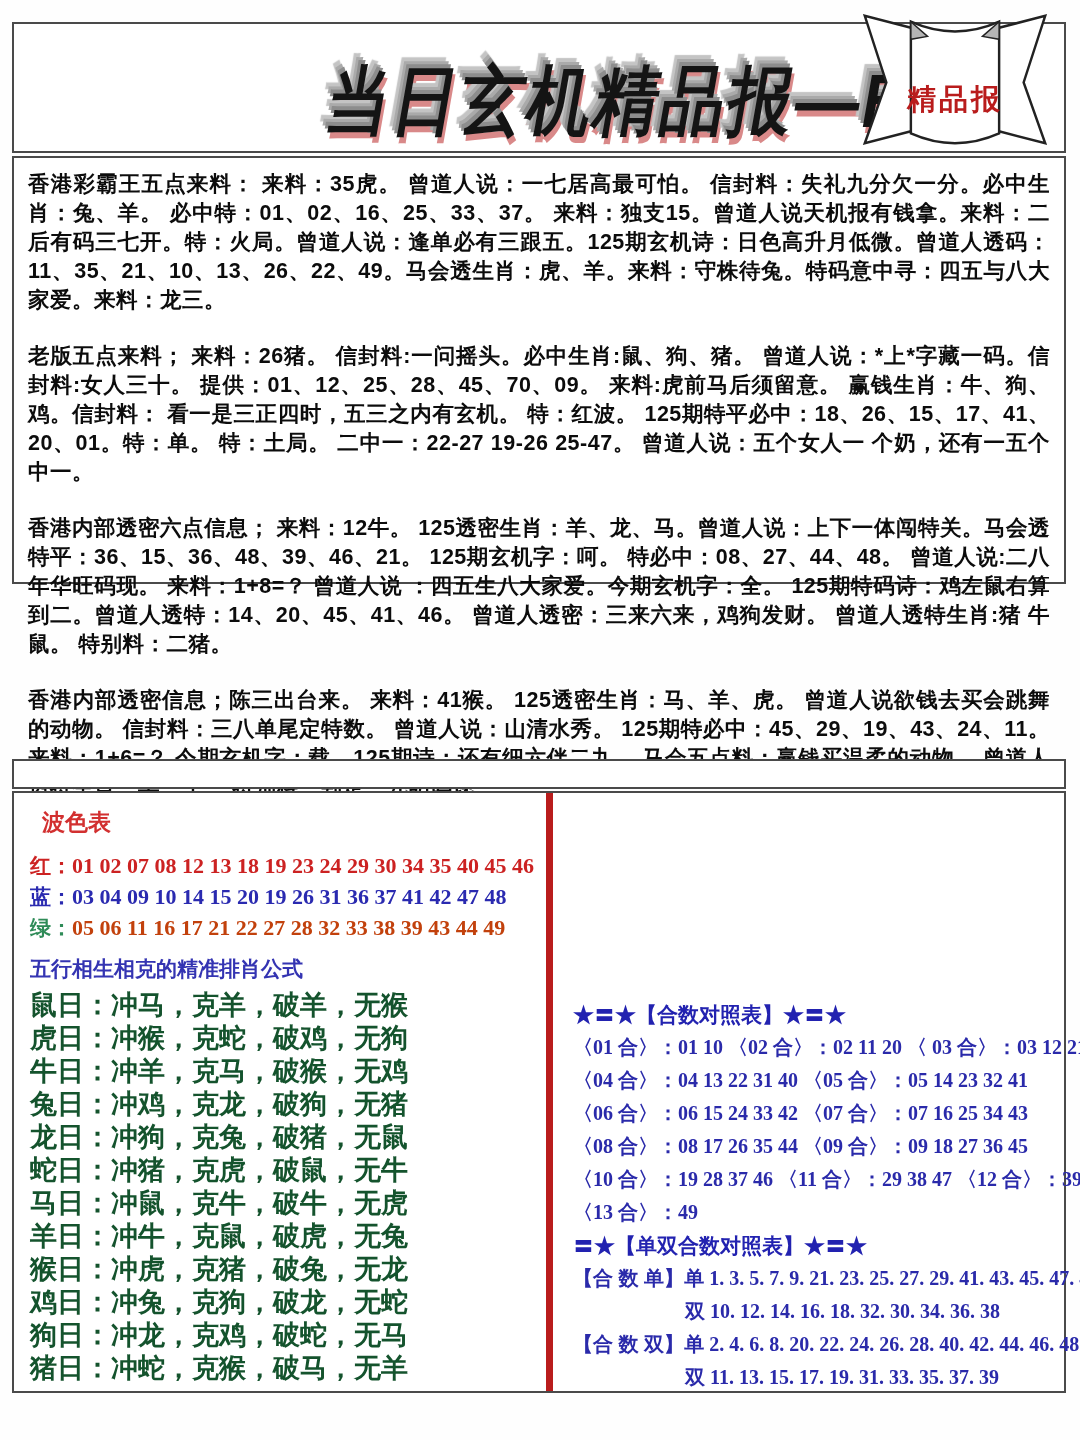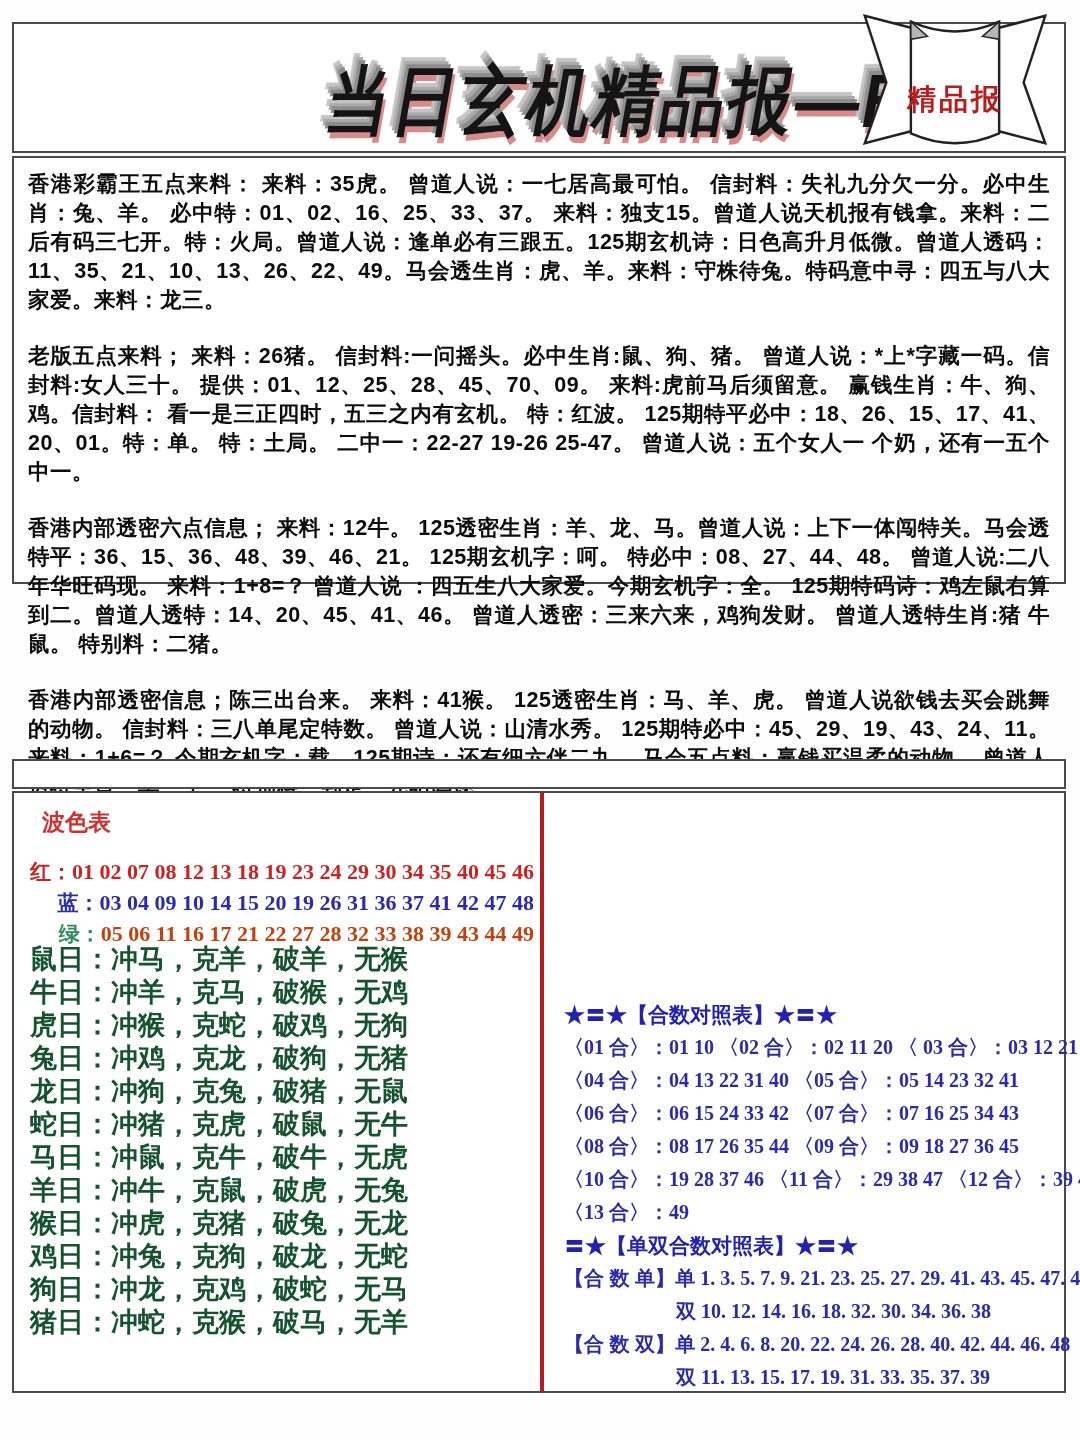--- a/index.html
+++ b/index.html
@@ -25,25 +25,25 @@
   
   #ribbon{position:absolute;left:855px;top:6px;width:200px;height:152px;z-index:5;}
   #ribbon-text{position:absolute;left:0;top:74px;width:200px;text-align:center;
     font-size:29px;letter-spacing:3px;color:#b91c1c;}
 
   
   .para{margin:0 0 27px 0;font-size:21.5px;line-height:29px;text-align:justify;
         color:#0c0c0c;letter-spacing:0.5px;}
 
   
-  #left-col{width:545px;border-right:4px solid #b91c1c;box-sizing:border-box;padding:10px 6px 0 16px;}
+  #left-col{width:545px;border-right:7px solid #b91c1c;box-sizing:border-box;padding:10px 12px 0 16px;}
   #right-col{flex:1;box-sizing:border-box;padding:205px 6px 0 20px;}
 
   .wave-title{font-size:23px;color:#d23030;margin:4px 0 12px 12px;}
-  .color-row{height:31px;line-height:43px;font-size:21px;white-space:nowrap;text-align:right;}
+  .color-row{height:31px;line-height:31px;font-size:21px;white-space:nowrap;}
   .cr-label{font-family:"Liberation Sans",sans-serif;}
   .cr-nums{font-family:"Liberation Serif",serif;font-size:22px;}
   .formula-title{font-size:21px;color:#3434b2;margin:12px 0 6px 0;}
   .z-row{height:33px;line-height:33px;font-size:27px;color:#14532d;white-space:nowrap;}
 
   .r-line{height:33px;line-height:33px;font-size:20px;color:#2a2aaa;white-space:nowrap;}
   .r-title{font-size:21px;color:#2222b0;}
   .r-serif{font-family:"Liberation Serif",serif;}
   .ds-indent{padding-left:112px;}
 </style>
@@ -84,24 +84,25 @@
       <div class="color-row">
         <span class="cr-label" style="color: rgb(204, 34, 34);">红：</span><span class="cr-nums" style="color: rgb(204, 34, 34);">01 02 07 08 12 13 18 19 23 24 29 30 34 35 40 45 46</span>
       </div>
       <div class="color-row">
         <span class="cr-label" style="color: rgb(42, 42, 176);">蓝：</span><span class="cr-nums" style="color: rgb(42, 42, 176);">03 04 09 10 14 15 20 19 26 31 36 37 41 42 47 48</span>
       </div>
       <div class="color-row">
         <span class="cr-label" style="color: rgb(46, 139, 87);">绿：</span><span class="cr-nums" style="color: #c2410c;">05 06 11 16 17 21 22 27 28 32 33 38 39 43 44 49</span>
       </div>
 
+      <div class="formula-title">五行相生相克的精准排肖公式</div>
 
       <div class="z-row">鼠日：冲马，克羊，破羊，无猴</div>
+      <div class="z-row">虎日：冲猴，克蛇，破鸡，无狗</div>
       <div class="z-row">牛日：冲羊，克马，破猴，无鸡</div>
-      <div class="z-row">虎日：冲猴，克蛇，破鸡，无狗</div>
       <div class="z-row">兔日：冲鸡，克龙，破狗，无猪</div>
       <div class="z-row">龙日：冲狗，克兔，破猪，无鼠</div>
       <div class="z-row">蛇日：冲猪，克虎，破鼠，无牛</div>
       <div class="z-row">马日：冲鼠，克牛，破牛，无虎</div>
       <div class="z-row">羊日：冲牛，克鼠，破虎，无兔</div>
       <div class="z-row">猴日：冲虎，克猪，破兔，无龙</div>
       <div class="z-row">鸡日：冲兔，克狗，破龙，无蛇</div>
       <div class="z-row">狗日：冲龙，克鸡，破蛇，无马</div>
       <div class="z-row">猪日：冲蛇，克猴，破马，无羊</div>
     </div>

